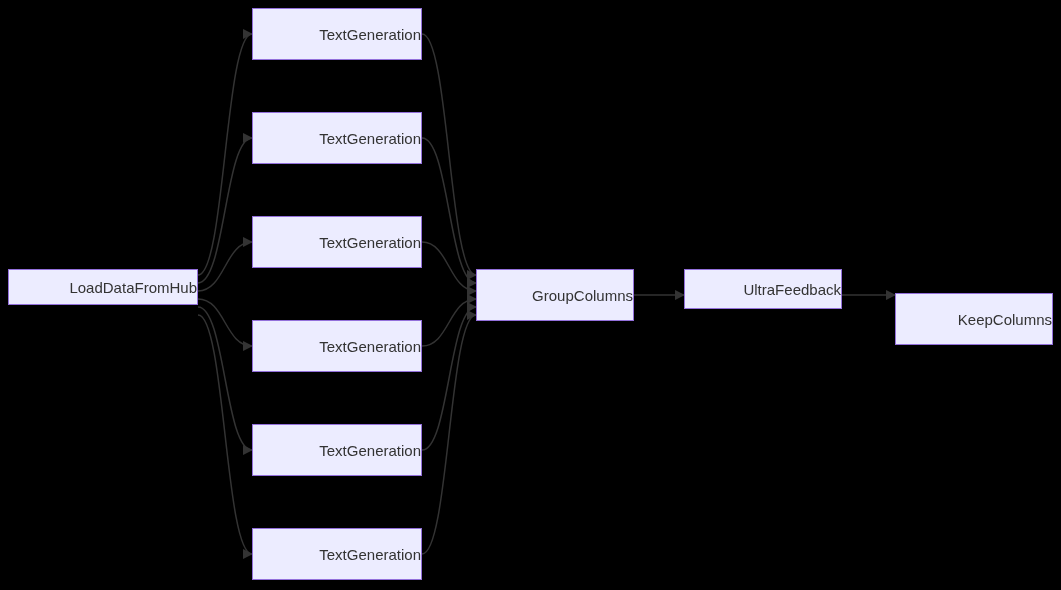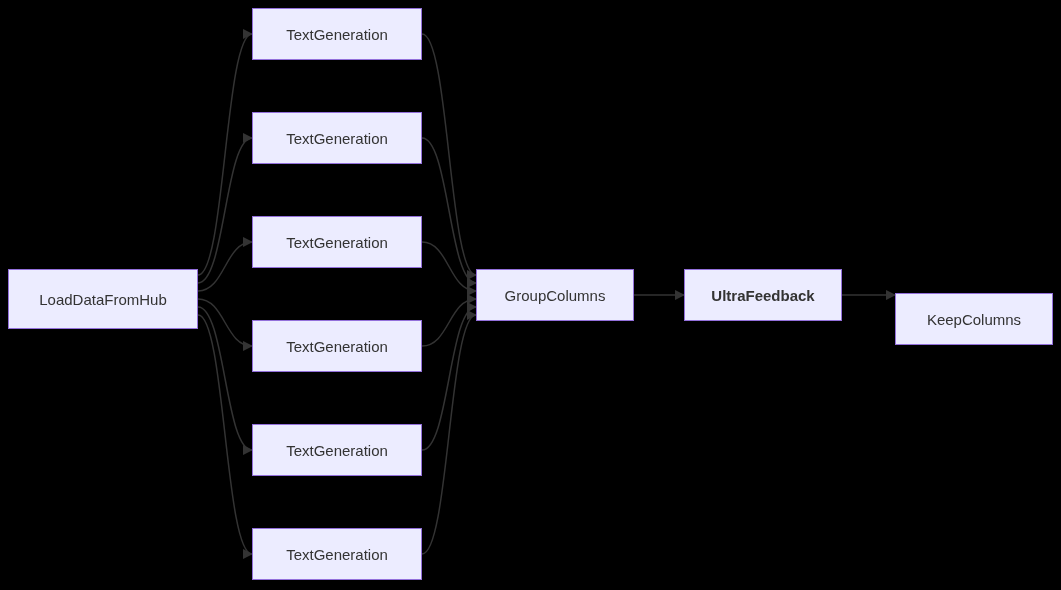--- a/index.html
+++ b/index.html
@@ -24,21 +24,21 @@
     width: 1061px;
     height: 590px;
   }
   .node {
     position: absolute;
     box-sizing: border-box;
     background: #ECECFF;
     border: 1px solid #9370DB;
     display: flex;
     align-items: center;
-    justify-content: center;
+    justify-content: flex-end;
     text-align: center;
     color: #333;
   }
 </style>
 </head>
 <body>
 
 <div class="canvas">
   <svg class="edges">
     <defs>
@@ -57,21 +57,21 @@
         <path d="M 422 138 C 449 138, 449 283, 476 283" fill="none" stroke="#333" stroke-width="1.5" marker-end="url(#arrow)"></path>
         <path d="M 422 242 C 449 242, 449 291, 476 291" fill="none" stroke="#333" stroke-width="1.5" marker-end="url(#arrow)"></path>
         <path d="M 422 346 C 449 346, 449 299, 476 299" fill="none" stroke="#333" stroke-width="1.5" marker-end="url(#arrow)"></path>
         <path d="M 422 450 C 449 450, 449 307, 476 307" fill="none" stroke="#333" stroke-width="1.5" marker-end="url(#arrow)"></path>
         <path d="M 422 554 C 449 554, 449 315, 476 315" fill="none" stroke="#333" stroke-width="1.5" marker-end="url(#arrow)"></path>
         <path d="M 634 295 C 659 295, 659 295, 684 295" fill="none" stroke="#333" stroke-width="1.5" marker-end="url(#arrow)"></path>
         <path d="M 842 295 C 868.5 295, 868.5 295, 895 295" fill="none" stroke="#333" stroke-width="1.5" marker-end="url(#arrow)"></path>
       </g>
   </svg>
 
-  <div class="node" id="node-load" style="left: 8px; top: 269px; width: 190px; height: 60px;">
+  <div class="node" id="node-load" style="left: 8px; top: 269px; width: 190px; height: 36px;">
     <span>LoadDataFromHub</span>
   </div>
   <div class="node" id="node-tg1" style="left: 252px; top: 8px; width: 170px; height: 52px;">
     <span>TextGeneration</span>
   </div>
   <div class="node" id="node-tg2" style="left: 252px; top: 112px; width: 170px; height: 52px;">
     <span>TextGeneration</span>
   </div>
   <div class="node" id="node-tg3" style="left: 252px; top: 216px; width: 170px; height: 52px;">
     <span>TextGeneration</span>
@@ -81,19 +81,19 @@
   </div>
   <div class="node" id="node-tg5" style="left: 252px; top: 424px; width: 170px; height: 52px;">
     <span>TextGeneration</span>
   </div>
   <div class="node" id="node-tg6" style="left: 252px; top: 528px; width: 170px; height: 52px;">
     <span>TextGeneration</span>
   </div>
   <div class="node" id="node-group" style="left: 476px; top: 269px; width: 158px; height: 52px;">
     <span>GroupColumns</span>
   </div>
-  <div class="node" id="node-ultra" style="left: 684px; top: 269px; width: 158px; height: 52px; font-weight: bold;">
+  <div class="node" id="node-ultra" style="left: 684px; top: 269px; width: 158px; height: 40px;">
     <span>UltraFeedback</span>
   </div>
   <div class="node" id="node-keep" style="left: 895px; top: 269px; width: 158px; height: 52px; margin-top: 24px;">
     <span>KeepColumns</span>
   </div>
 </div>
 
 </body></html>

